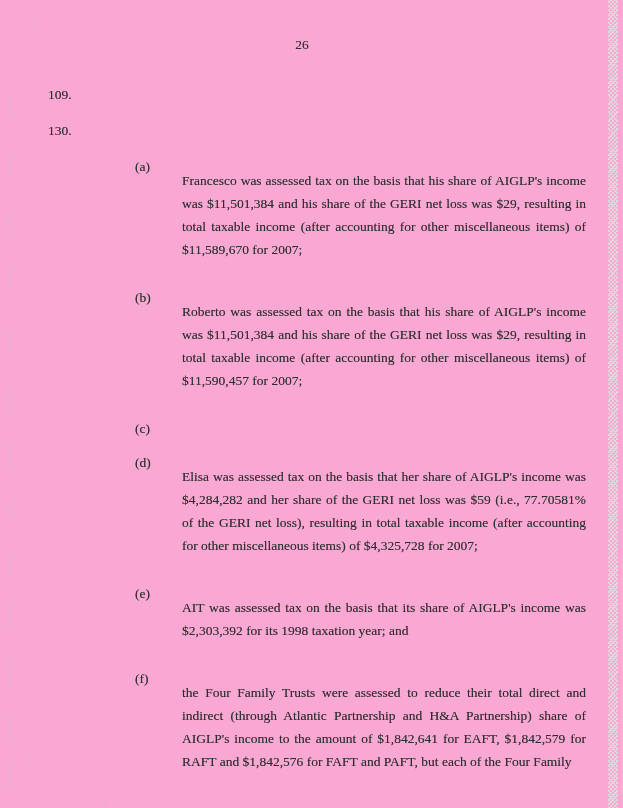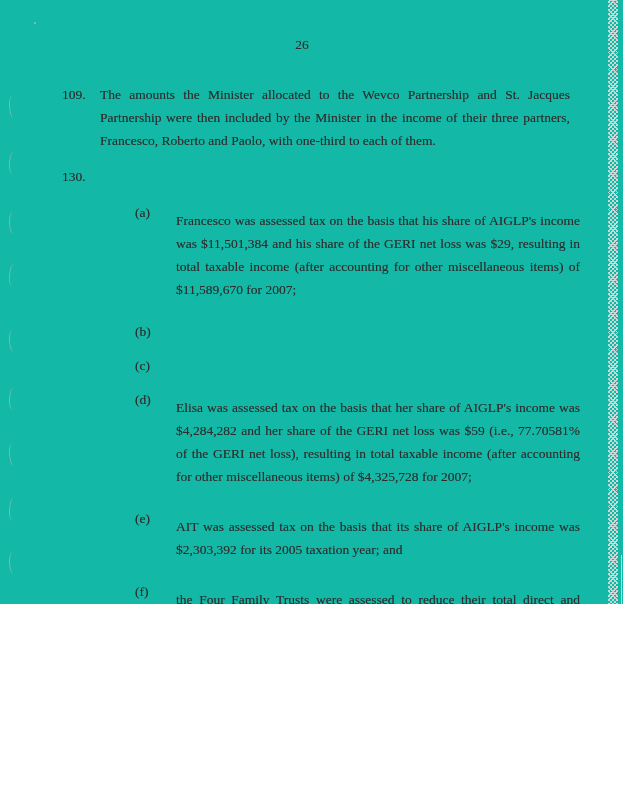--- a/index.html
+++ b/index.html
@@ -3,22 +3,22 @@
 <meta charset="utf-8">
 <style>
   html, body {
     margin: 0;
     padding: 0;
     background: #ffffff;
   }
   .page {
     position: relative;
     width: 623px;
-    height: 604px;
-    background: #14b8a6;
+    height: 808px;
+    background: #f9a8d4;
     overflow: hidden;
     font-family: "Liberation Serif", "DejaVu Serif", serif;
     font-size: 13.5px;
     line-height: 23px;
     color: #2e2e2e;
     text-shadow: 0 0 0.4px rgba(40,40,40,0.45);
   }
 
   
   .edge-strip {
@@ -62,39 +62,39 @@
   .page-number {
     margin-top: 33px;
     width: 604px;
     text-align: center;
   }
 
   .content { margin-top: 27px; }
 
   .para {
     display: flex;
-    padding-left: 62px;
+    padding-left: 48px;
     margin-bottom: 13px;
   }
   .para-num { flex: 0 0 38px; }
   .para-text {
     width: 470px;
     margin: 0;
     text-align: justify;
   }
 
   .sub {
     display: flex;
     padding-left: 135px;
     margin-bottom: 11px;
   }
   .sub-label { flex: 0 0 33px; }
   .sub-text {
     width: 404px;
-    margin: 8px;
+    margin: 14px;
     text-align: justify;
   }
 </style>
 </head>
 <body>
 
 <div class="page">
 
   <div class="edge-strip"></div>
   <div class="edge-line"></div>
@@ -115,48 +115,48 @@
   <span class="speck" style="left:34px; top:22px"></span>
   <span class="speck" style="left:29px; top:760px"></span>
   <span class="speck" style="left:104px;top:804px"></span>
 
   <div class="page-number">26</div>
 
   <div class="content">
 
     <section class="para">
       <span class="para-num">109.</span>
-      <p class="para-text">The amounts the Minister allocated to the Wevco Partnership and St. Jacques Partnership were then included by the Minister in the income of their three partners, Francesco, Roberto and Paolo, with one-third to each of them.</p>
     </section>
 
     <section class="para">
       <span class="para-num">130.</span>
     </section>
 
     <section class="sub">
       <span class="sub-label">(a)</span>
       <p class="sub-text">Francesco was assessed tax on the basis that his share of AIGLP's income was $11,501,384 and his share of the GERI net loss was $29, resulting in total taxable income (after accounting for other miscellaneous items) of $11,589,670 for 2007;</p>
     </section>
 
     <section class="sub">
       <span class="sub-label">(b)</span>
+      <p class="sub-text">Roberto was assessed tax on the basis that his share of AIGLP's income was $11,501,384 and his share of the GERI net loss was $29, resulting in total taxable income (after accounting for other miscellaneous items) of $11,590,457 for 2007;</p>
     </section>
 
     <section class="sub">
       <span class="sub-label">(c)</span>
     </section>
 
     <section class="sub">
       <span class="sub-label">(d)</span>
       <p class="sub-text">Elisa was assessed tax on the basis that her share of AIGLP's income was $4,284,282 and her share of the GERI net loss was $59 (i.e., 77.70581% of the GERI net loss), resulting in total taxable income (after accounting for other miscellaneous items) of $4,325,728 for 2007;</p>
     </section>
 
     <section class="sub">
       <span class="sub-label">(e)</span>
-      <p class="sub-text">AIT was assessed tax on the basis that its share of AIGLP's income was $2,303,392 for its 2005 taxation year; and</p>
+      <p class="sub-text">AIT was assessed tax on the basis that its share of AIGLP's income was $2,303,392 for its 1998 taxation year; and</p>
     </section>
 
     <section class="sub">
       <span class="sub-label">(f)</span>
       <p class="sub-text">the Four Family Trusts were assessed to reduce their total direct and indirect (through Atlantic Partnership and H&amp;A Partnership) share of AIGLP's income to the amount of $1,842,641 for EAFT, $1,842,579 for RAFT and $1,842,576 for FAFT and PAFT, but each of the Four Family</p>
     </section>
 
   </div>
 </div>
 

